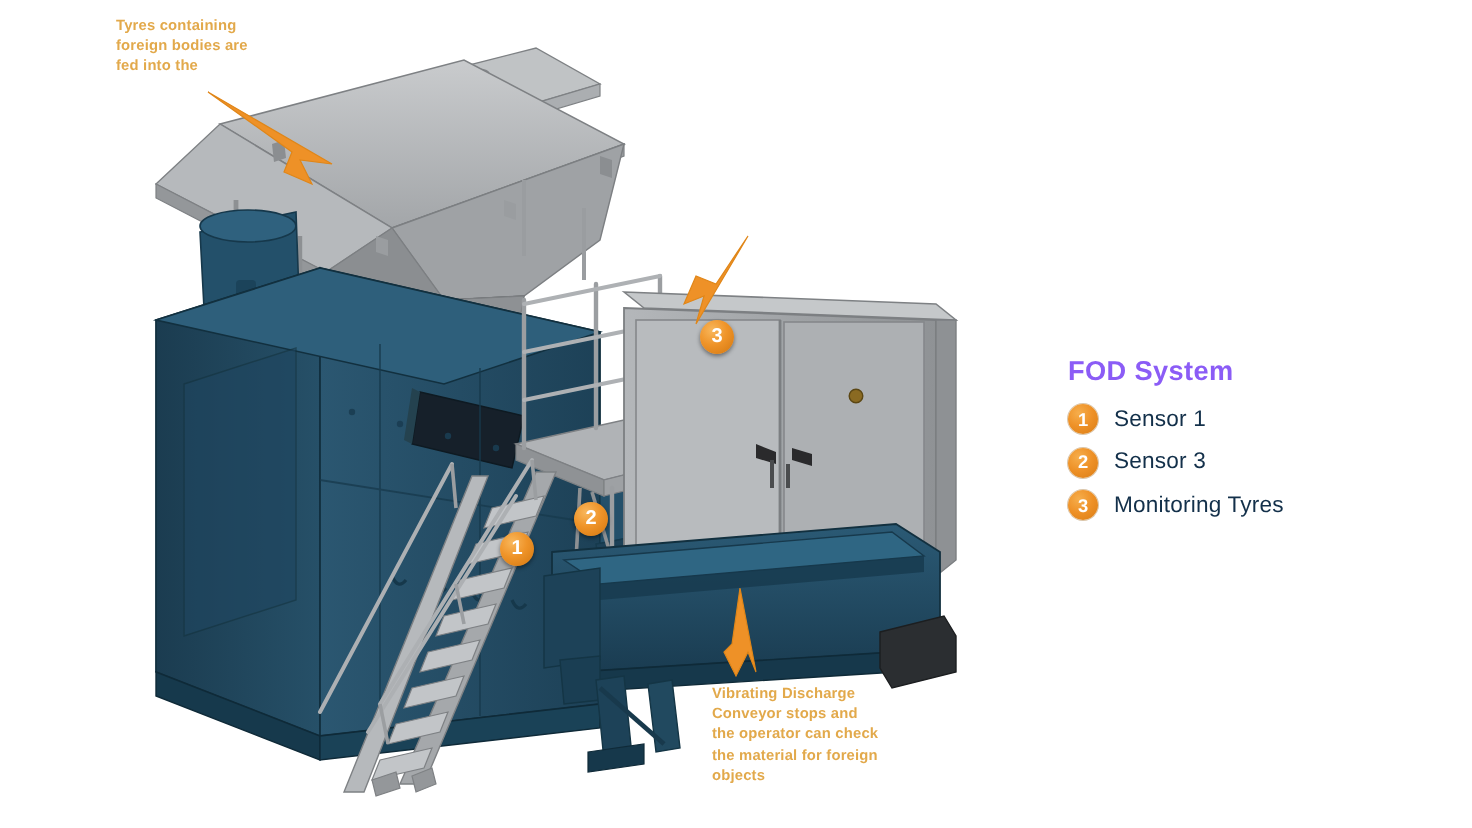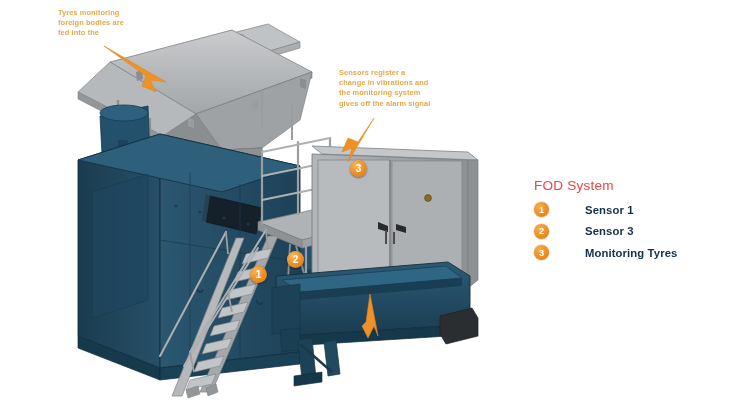--- a/index.html
+++ b/index.html
@@ -22,33 +22,33 @@
     white-space: pre-line;
     opacity: .92;
   }
   #callout-top    { left: 58px;  top: 8px;   width: 118px; }
   #callout-mid    { left: 339px; top: 68px;  width: 124px; }
   #callout-bottom { left: 356px; top: 342px; width: 122px; }
 
   
   #legend { position: absolute; left: 534px; top: 178px; width: 190px; }
   #legend-title {
-    font-size: 13.6px; font-weight: 400; color: #ef4444;
+    font-size: 13.6px; font-weight: 700; color: #8b5cf6;
     letter-spacing: .2px; margin-bottom: 9px;
   }
   .legend-row { display: flex; align-items: center; margin-bottom: 6.5px; }
   .legend-badge {
     width: 15px; height: 15px; border-radius: 50%;
     background: radial-gradient(circle at 36% 30%, #F6AE4C 0%, #EE9127 48%, #D97C14 100%);
     color: #fff; font-size: 9.2px; font-weight: 700;
     display: flex; align-items: center; justify-content: center;
     margin-right: 8px; flex: 0 0 auto;
     box-shadow: 0 0 0 .5px rgba(150,90,10,.35);
   }
-  .legend-label { font-size: 11.3px; color: #13304a; font-weight: 700; letter-spacing: .1px; margin-left: 28px; }
+  .legend-label { font-size: 11.3px; color: #13304a; font-weight: 400; letter-spacing: .1px; }
 
   
   .marker {
     position: absolute; width: 17px; height: 17px; border-radius: 50%;
     background: radial-gradient(circle at 36% 30%, #F8B75C 0%, #EF9429 45%, #D2760F 100%);
     color: #fff; font-size: 10px; font-weight: 700;
     display: flex; align-items: center; justify-content: center;
     box-shadow: 0 1px 2px rgba(0,0,0,.45);
   }
   #marker-1 { left: 250px; top: 266px; }
@@ -265,27 +265,28 @@
 
     <line x1="300" y1="344" x2="332" y2="372" stroke="#18394c" stroke-width="2.4"></line>
 
     <polygon points="104,46 166,82 150,80 156,92 142,86 146,76" fill="#EE9127" stroke="#E08618" stroke-width=".6"></polygon>
 
     <polygon points="374,118 348,162 352,148 342,152 348,138 358,142" fill="#EE9127" stroke="#E08618" stroke-width=".6"></polygon>
 
     <polygon points="370,294 378,336 374,326 368,338 362,326 366,322" fill="#EE9127" stroke="#E08618" stroke-width=".6"></polygon>
   </svg>
 
-  <div class="callout" id="callout-top">Tyres monitoring
+  <div class="callout" id="callout-top">Tyres containing
 foreign bodies are
 fed into the</div>
-  <div class="callout" id="callout-mid">Sensors register a
-change in vibrations and
-the monitoring system
-gives off the alarm signal</div>
+  <div class="callout" id="callout-bottom">Vibrating Discharge
+Conveyor stops and
+the operator can check
+the material for foreign
+objects</div>
 
   <div class="marker" id="marker-1">1</div>
   <div class="marker" id="marker-2">2</div>
   <div class="marker" id="marker-3">3</div>
 
   <div id="legend">
     <div id="legend-title">FOD System</div>
 
     <div class="legend-row">
       <span class="legend-badge">1</span>

